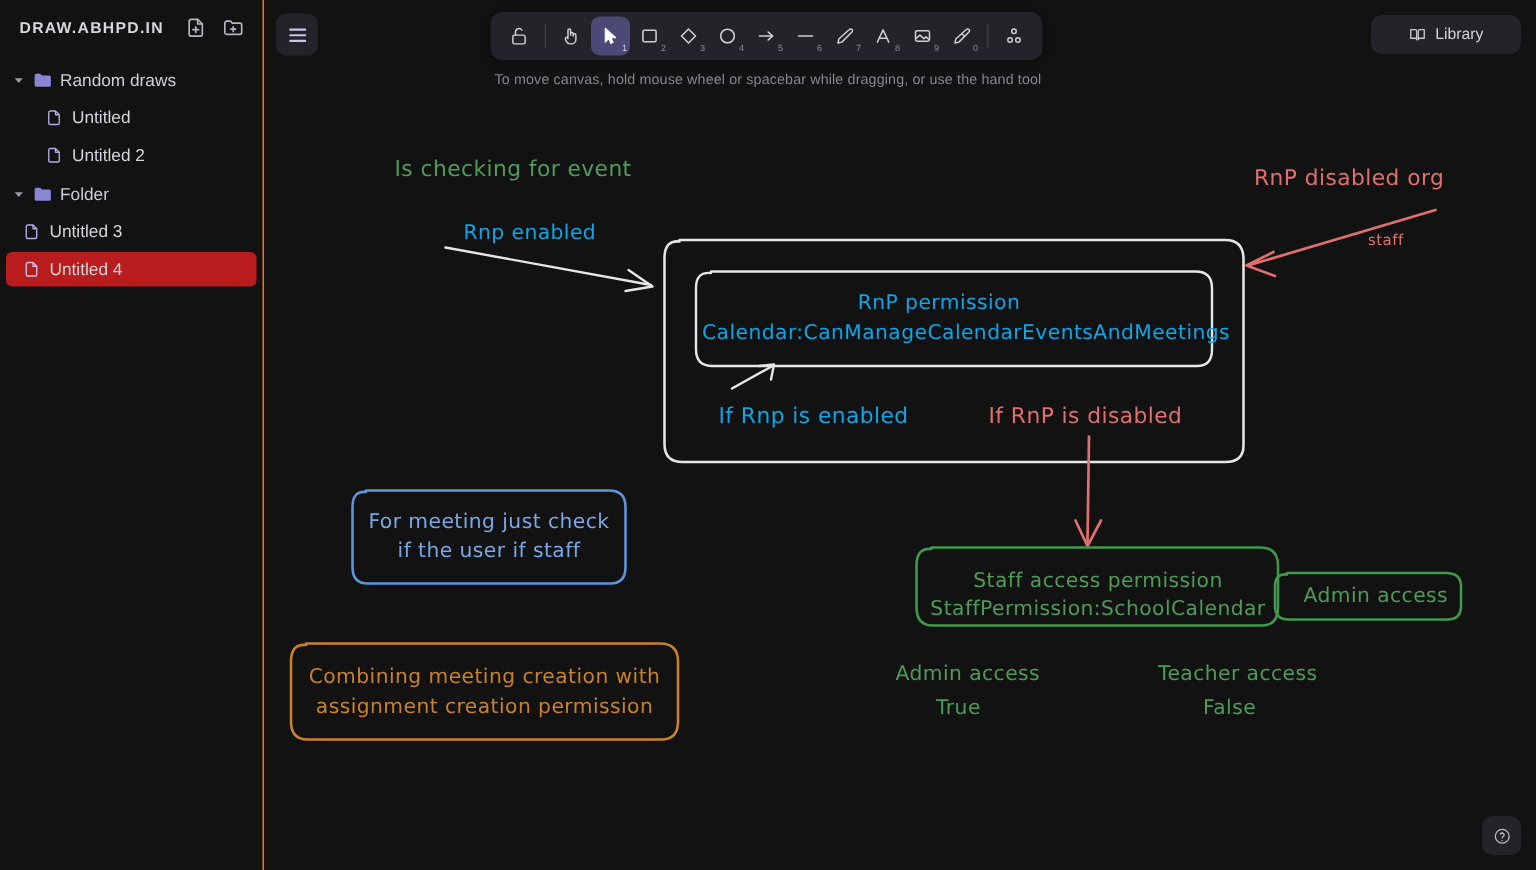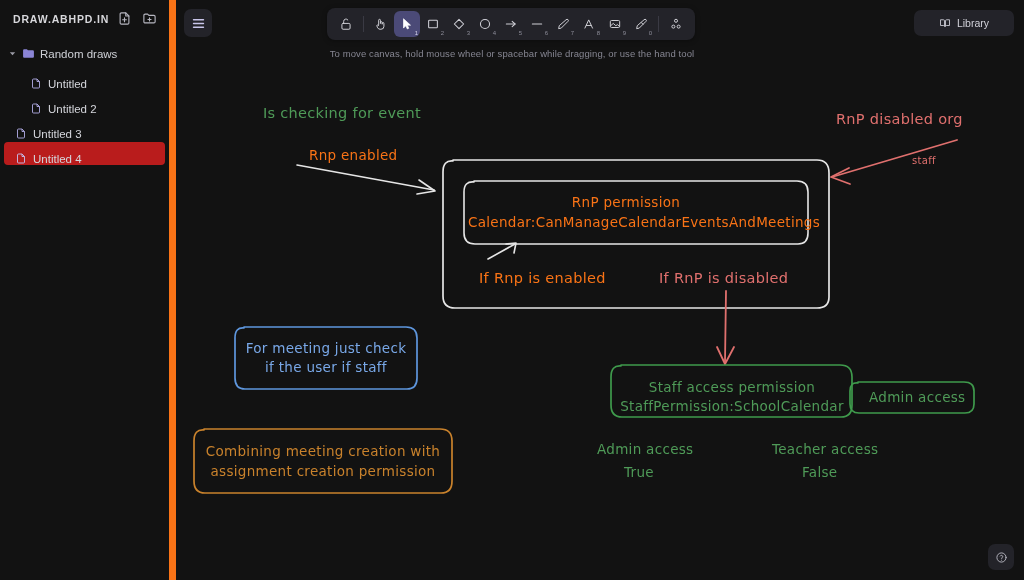--- a/index.html
+++ b/index.html
@@ -8,21 +8,21 @@
     background: #121212;
     font-family: "Liberation Sans", sans-serif;
     overflow: hidden;
   }
   #app { position: relative; width: 1024px; height: 580px; background: #121212; }
 
   
   #sidebar {
     position: absolute; left: 0; top: 0; width: 176px; height: 580px;
     background: #121212;
-    border-right: 7px solid #f97316;
+    border-right: 1px solid #f97316;
   }
   #sidebar-header {
     display: flex; align-items: center; justify-content: space-between;
     padding: 11px 12px 10px 13px;
   }
   #sidebar-title {
     font-size: 10.5px; font-weight: bold; letter-spacing: 0.85px;
     color: #d8d8dc;
   }
   #sidebar-header-actions { display: flex; gap: 10px; align-items: center; }
@@ -34,21 +34,21 @@
     display: flex; align-items: center; gap: 5px;
     height: 21px; padding-left: 8px; margin-bottom: 3px; cursor: pointer;
   }
   .caret { width: 9px; height: 9px; flex: 0 0 9px; position: relative; }
   .caret svg { display:block; width:100%; height:100%; }
   .folder-icon { width: 13px; height: 13px; flex: 0 0 13px; }
   .folder-icon svg { display:block; width:100%; height:100%; }
   .tree-label { font-size: 11.5px; color: #ced0d6; white-space: nowrap; }
 
   .tree-file-row {
-    display: flex; align-items: flex-end; gap: 6px;
+    display: flex; align-items: center; gap: 6px;
     height: 23px; cursor: pointer; border-radius: 4px;
     margin: 0 4px 2px 4px;
   }
   .tree-file-row.indent-2 { padding-left: 26px; }
   .tree-file-row.indent-1 { padding-left: 11px; }
   .tree-file-row.selected { background: #b91c1c; }
   .file-icon { width: 12px; height: 13px; flex: 0 0 12px; }
   .file-icon svg { display:block; width:100%; height:100%; }
   .tree-file-label { font-size: 11.5px; color: #d5d6dc; white-space: nowrap; }
 
@@ -115,21 +115,21 @@
   .note {
     position: absolute;
     font-family: "DejaVu Sans", sans-serif;
     font-size: 13.5px;
     line-height: 17px;
     white-space: pre;
     letter-spacing: 0.3px;
   }
   .note.green  { color: #4f9b58; }
   .note.red    { color: #e0706e; }
-  .note.white  { color: #f97316; }
+  .note.white  { color: #0ea5e9; }
   .note.blue   { color: #79a8e8; }
   .note.orange { color: #c9822c; }
   .note.center { text-align: center; }
 </style>
 </head>
 <body>
 
 <div id="app">
 
   <div id="sidebar">
@@ -184,20 +184,33 @@
       <div class="tree-file-row indent-2">
         <span class="file-icon">
           <svg viewBox="0 0 24 24" fill="none" stroke="#b3aee8" stroke-width="1.8" stroke-linejoin="round">
             <path d="M14 3H7a2 2 0 0 0-2 2v14a2 2 0 0 0 2 2h10a2 2 0 0 0 2-2V8z"></path>
               <path d="M14 3v5h5"></path>
           </svg>
         </span>
         <span class="tree-file-label">Untitled 2</span>
       </div>
 
+      <div class="tree-group-row" style="margin-top:4px;">
+        <span class="caret">
+          <svg viewBox="0 0 10 10">
+              <path d="M2 3.5 L5 7 L8 3.5 Z" fill="#9b9ba6"></path>
+            </svg>
+        </span>
+        <span class="folder-icon">
+          <svg viewBox="0 0 24 24">
+              <path d="M2 6a2 2 0 0 1 2-2h5l2 2.2h9a2 2 0 0 1 2 2V18a2 2 0 0 1-2 2H4a2 2 0 0 1-2-2z" fill="#8b85d6"></path>
+            </svg>
+        </span>
+        <span class="tree-label">Folder</span>
+      </div>
 
       <div class="tree-file-row indent-1">
         <span class="file-icon">
           <svg viewBox="0 0 24 24" fill="none" stroke="#b3aee8" stroke-width="1.8" stroke-linejoin="round">
             <path d="M14 3H7a2 2 0 0 0-2 2v14a2 2 0 0 0 2 2h10a2 2 0 0 0 2-2V8z"></path>
               <path d="M14 3v5h5"></path>
           </svg>
         </span>
         <span class="tree-file-label">Untitled 3</span>
       </div>

